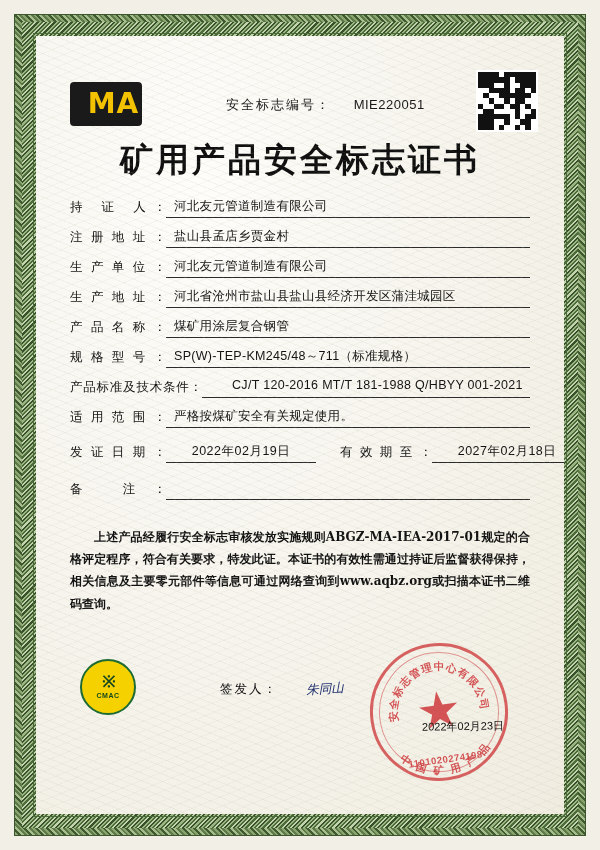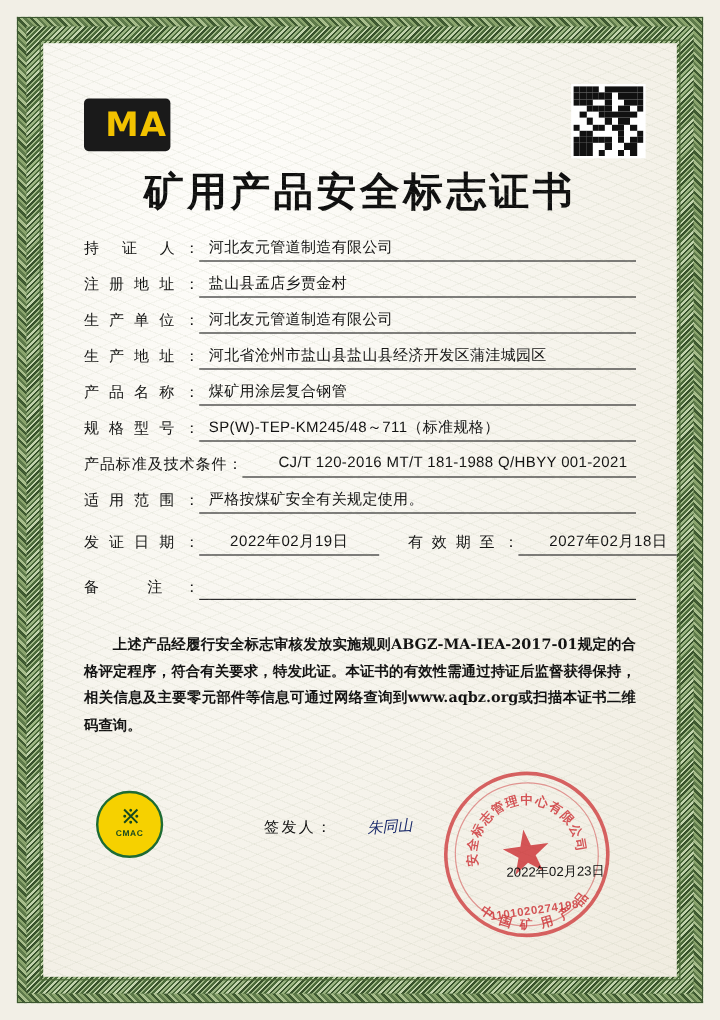--- a/index.html
+++ b/index.html
@@ -323,20 +323,24 @@
   <div class="border-mid"></div>
   <div class="border-inner-line"></div>
 
   <div class="paper">
 
     <div class="header">
       <div class="ma-logo">
         <span class="ma-text">MA</span>
       </div>
 
+      <div class="cert-no">
+        <span class="label">安全标志编号：</span>
+        <span class="value">MIE220051</span>
+      </div>
 
       <div class="qr">
         <div class="qr-grid" id="qr-grid">
             <i class="on"></i>
             <i class="on"></i>
             <i class="on"></i>
             <i class="on"></i>
             <i></i>
             <i class="on"></i>
             <i class="on"></i>

